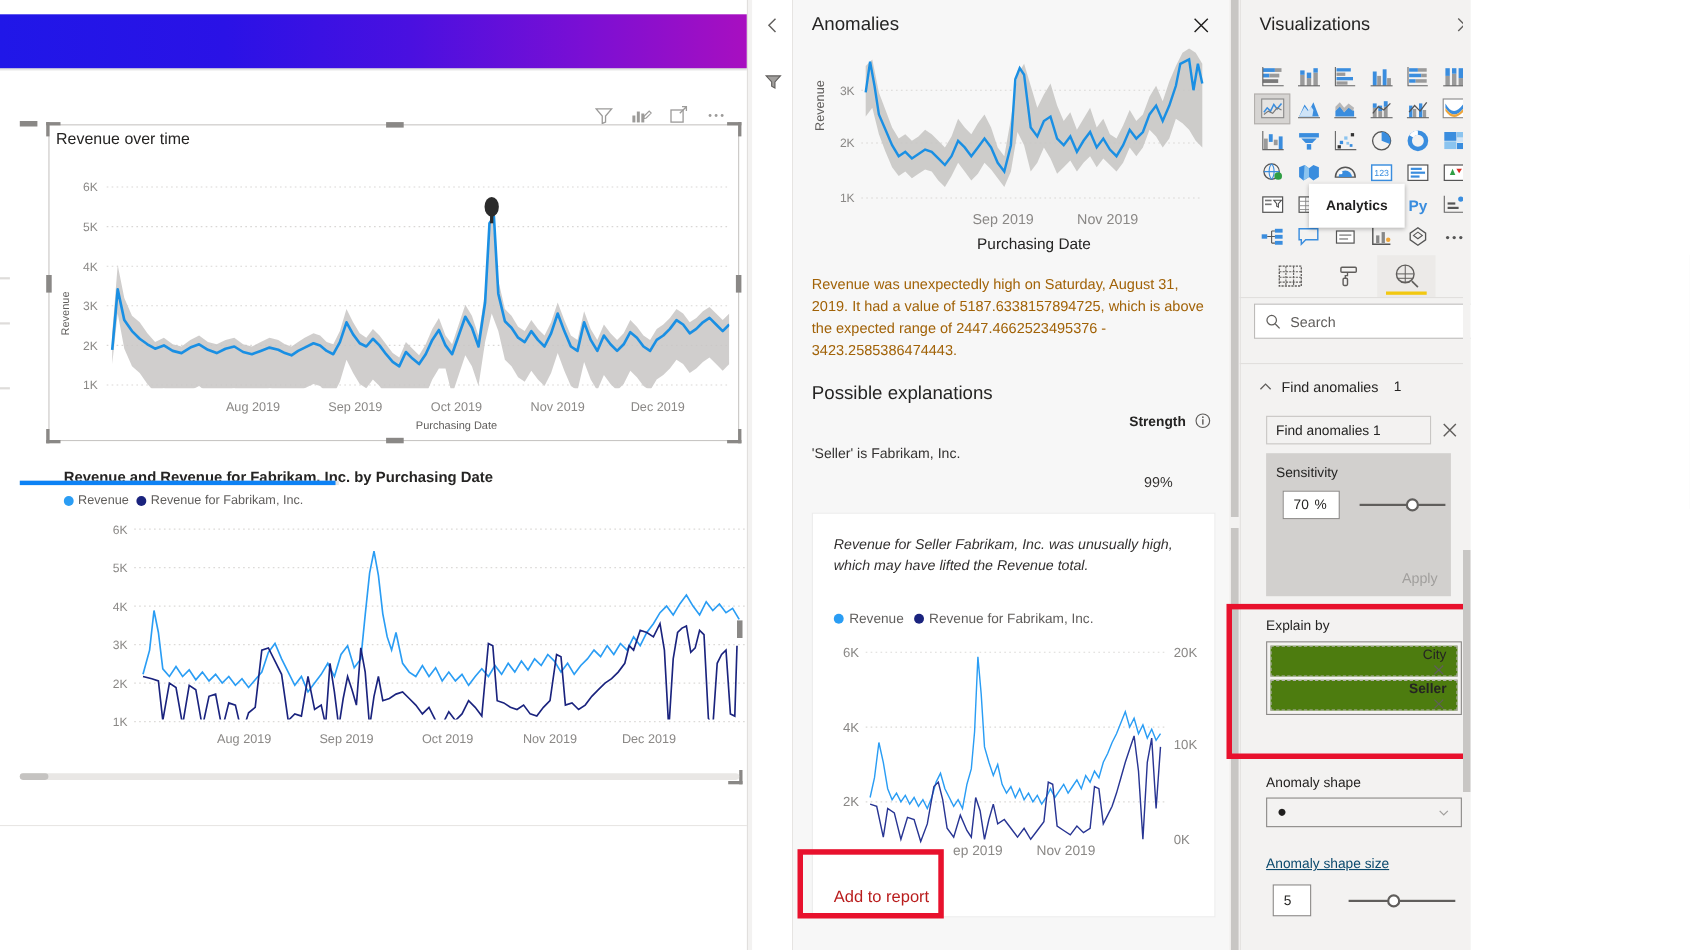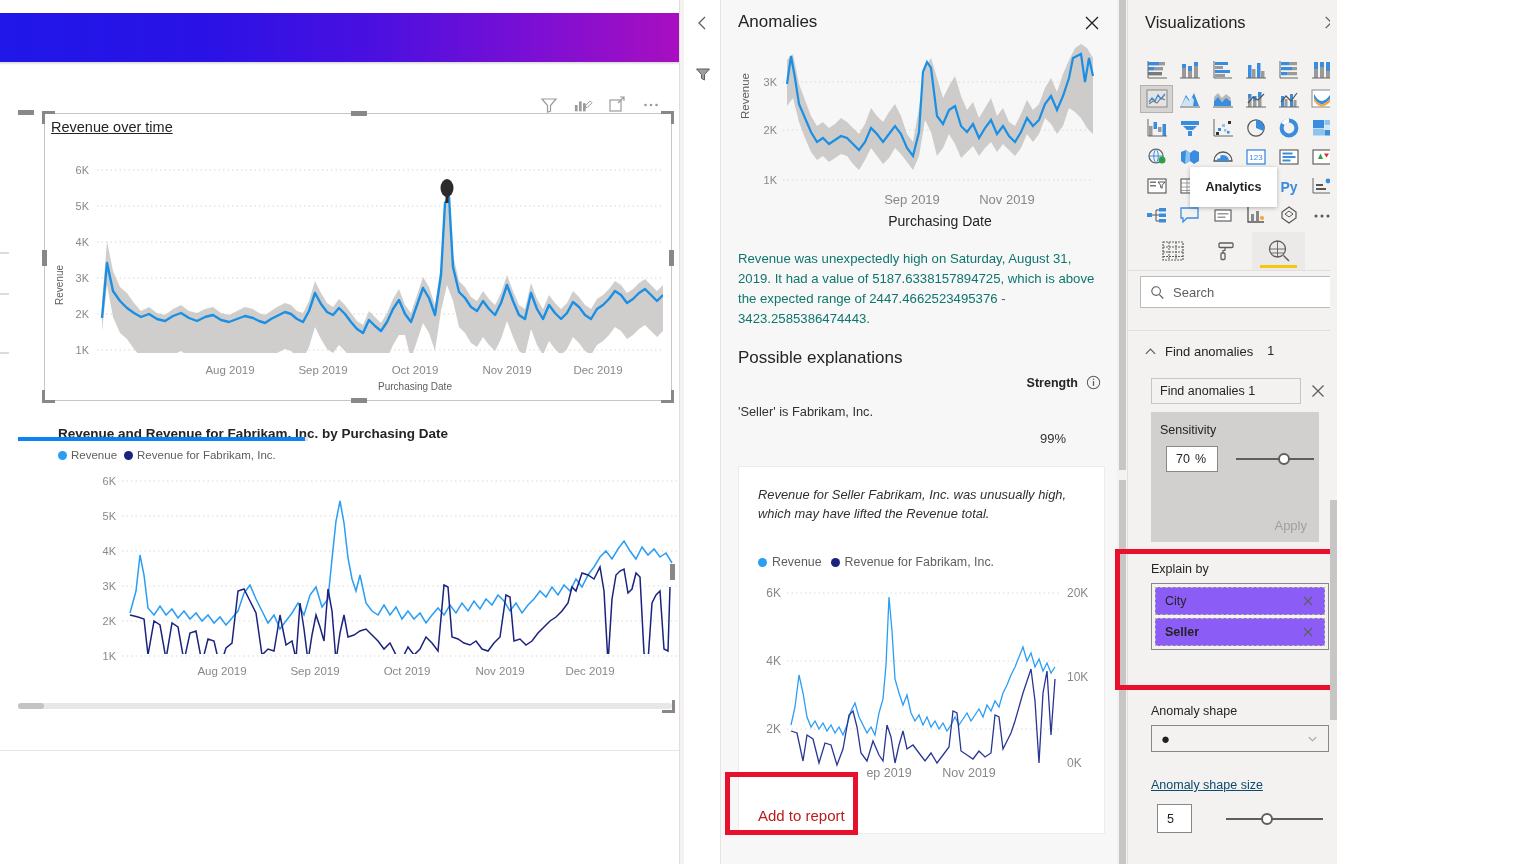--- a/index.html
+++ b/index.html
@@ -45,21 +45,21 @@
   .hdl{ position:absolute; background:#8a8886; }
   .hdl.h{ width:16px; height:5px; }
   .hdl.v{ width:5px; height:16px; }
   .corner{ position:absolute; width:13px; height:13px; border:3px solid #8a8886; }
   .corner.tl{ border-right:none; border-bottom:none; }
   .corner.tr{ border-left:none; border-bottom:none; }
   .corner.bl{ border-right:none; border-top:none; }
   .corner.br{ border-left:none; border-top:none; }
 
   
-  #chart-revenue-over-time{ left:44px; top:113px; width:628px; height:288px;text-decoration:underline; }
+  #chart-revenue-over-time{ left:44px; top:113px; width:628px; height:288px; }
   .chart-title{ font-size:14.5px; color:#252423; padding:5px 0 0 6px; }
   #chart-revenue-fabrikam{ left:44px; top:414px; width:628px; height:296px; border:none; }
   .chart2-title{ font-size:13.5px; font-weight:bold; color:#252423; }
   .legend-row{ display:flex; align-items:center; gap:7px; font-size:11.5px; color:#605e5c; margin-top:8px;}
   .legend-row .itm{ display:flex; align-items:center; gap:4px; }
   .dot{ width:9px; height:9px; border-radius:50%; display:inline-block; }
 
   
   #canvas-hscroll{ position:absolute; left:18px; top:703px; width:654px; height:6px; background:#e9e7e5; border-radius:3px;}
   #canvas-hscroll-thumb{ position:absolute; left:0; top:0; width:26px; height:6px; background:#c5c3c1; border-radius:3px;}
@@ -84,21 +84,21 @@
     position:absolute; left:721px; top:0; width:396px; height:864px;
     background:#f7f7f7; overflow:hidden;
   }
   #anomalies-header{ position:absolute; left:0; top:0; width:396px; height:48px; }
   #anomalies-title{ position:absolute; left:17px; top:12px; font-size:17px; color:#252423; }
   #anomalies-close{ position:absolute; right:16px; top:14px; width:18px; height:18px; cursor:pointer;}
 
   #anomaly-chart-wrap{ position:absolute; left:14px; top:38px; width:368px; height:200px; }
   #anomaly-desc{
     position:absolute; left:17px; top:249px; width:364px;
-    font-size:13.2px; line-height:20px; color:#0f766e;
+    font-size:13.2px; line-height:20px; color:#a16207;
   }
   #possible-explanations-title{ position:absolute; left:17px; top:348px; font-size:17px; color:#252423;}
   #strength-row{ position:absolute; right:16px; top:375px; display:flex; align-items:center; gap:8px;
       font-size:12.5px; font-weight:bold; color:#252423;}
   #strength-info{ width:15px; height:15px; cursor:pointer;}
   #explanation-label{ position:absolute; left:17px; top:404px; font-size:12.8px; color:#333130;}
   #strength-bar-track{ position:absolute; left:18px; top:437px; width:290px; height:4px; background:#e6e4e2;}
   #strength-bar-fill{ position:absolute; left:0; top:0; height:4px; background:#0d82f5;}
   #strength-pct{ position:absolute; left:1040px; top:431px; font-size:13px; color:#333130;}
   #explanation-collapse{ position:absolute; right:16px; top:432px; width:16px; height:16px; cursor:pointer;}
@@ -201,23 +201,23 @@
   }
   #sensitivity-slider{ position:absolute; left:85px; top:46px; width:78px; height:2px; background:#605e5c;}
   #sensitivity-thumb{ position:absolute; left:48px; top:-5px; width:12px; height:12px; border-radius:50%;
      background:#fff; border:2px solid #605e5c;}
   #apply-button{ position:absolute; right:12px; bottom:9px; font-size:13px; color:#a19f9d; cursor:pointer;}
 
   #explain-by-section{ position:absolute; left:1151px; top:562px; width:214px; }
   #explain-by-label{ font-size:12.5px; color:#252423; margin-bottom:7px;}
   #explain-by-wells{ width:178px; border:1px solid #8a8886; background:#f3f2f1; padding:3px; }
   .well-chip{
-    height:28px; border:1px dashed #b3b0ad; background:#8b5cf6; margin-bottom:3px;
-    display:flex; align-items:center; justify-content:space-between; padding:0 9px;
-    font-size:12.5px; color:#252423; cursor:pointer;
+    height:28px; border:1px dashed #b3b0ad; background:#4d7c0f; margin-bottom:3px;
+    display:flex; align-items:flex-end; justify-content:space-between; padding:0 9px;
+    font-size:12.5px; color:#252423; cursor:pointer;flex-direction:column;
   }
   .well-chip:last-child{ margin-bottom:0;font-weight:bold; }
   .well-x{ width:14px; height:14px; cursor:pointer;}
 
   #red-box-explain-by{
     position:absolute; left:1115px; top:549px; width:220px; height:141px;
     border:5px solid #e8112d; pointer-events:none;
   }
 
   #anomaly-shape-label{ position:absolute; left:1151px; top:704px; font-size:12.5px; color:#252423;}

